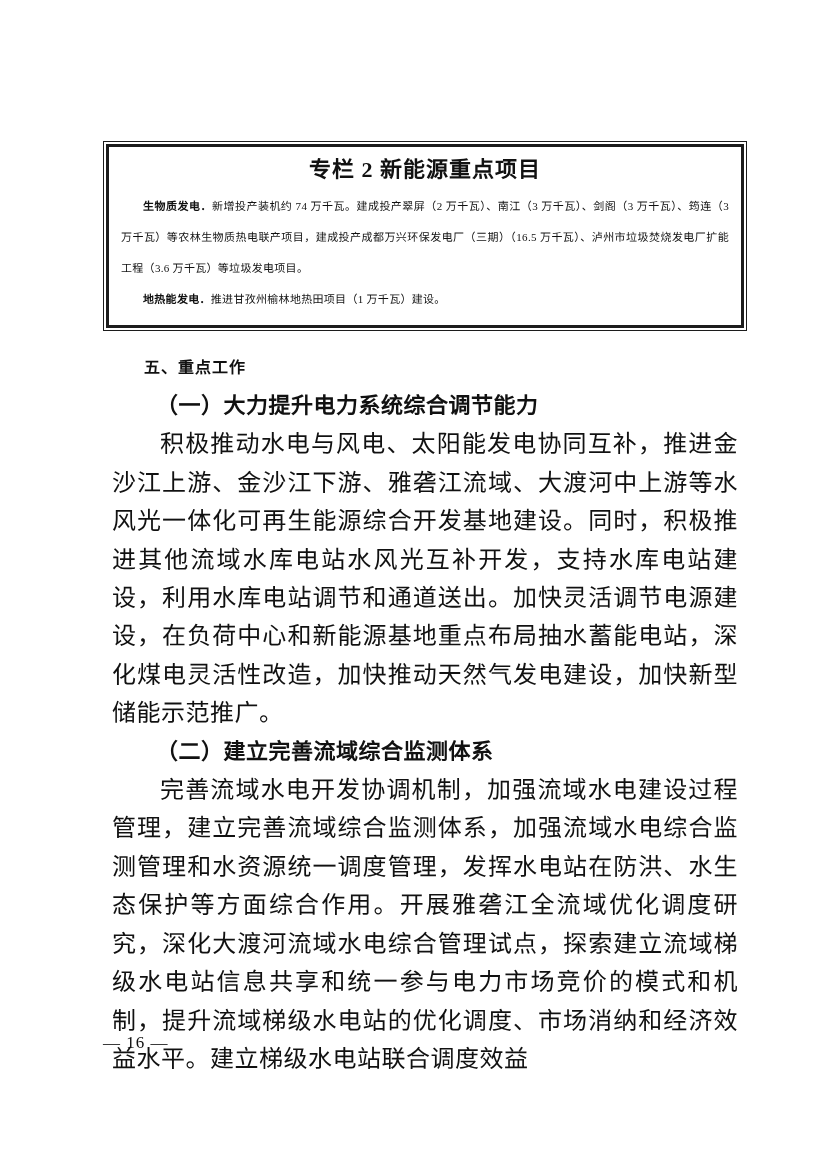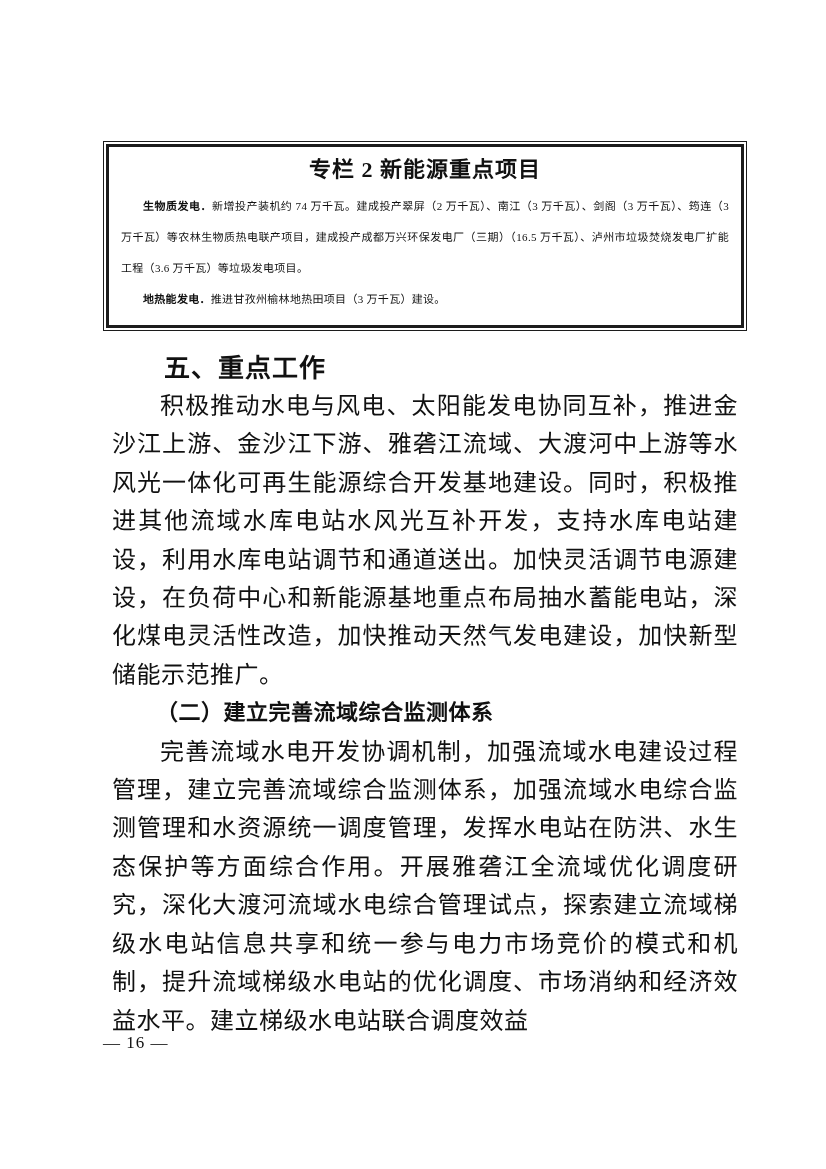--- a/index.html
+++ b/index.html
@@ -50,21 +50,21 @@
     text-align: justify;
     text-indent: 2em;
     letter-spacing: 0.3px;
   }
   .box-para .lead {
     font-weight: bold;
   }
   
   .section-heading {
     margin: 0;
-    font-size: 26px;
+    font-size: 16px;
     font-weight: bold;
     line-height: 38px;
     text-indent: 2em;
     font-family: "Liberation Sans", "DejaVu Sans", sans-serif;
     letter-spacing: 1px;
   }
   .sub-heading {
     margin: 0;
     font-size: 22px;
     font-weight: bold;
@@ -91,26 +91,27 @@
 </style>
 </head>
 <body>
 
 <div class="page">
 
   <div class="feature-box">
     <div class="feature-box-inner">
       <h2 class="box-title">专栏 2  新能源重点项目</h2>
       <p class="box-para"><b class="lead">生物质发电．</b><span>新增投产装机约 74 万千瓦。建成投产翠屏（2 万千瓦）、南江（3 万千瓦）、剑阁（3 万千瓦）、筠连（3 万千瓦）等农林生物质热电联产项目，建成投产成都万兴环保发电厂（三期）（16.5 万千瓦）、泸州市垃圾焚烧发电厂扩能工程（3.6 万千瓦）等垃圾发电项目。</span></p>
-      <p class="box-para"><b class="lead">地热能发电．</b><span>推进甘孜州榆林地热田项目（3 万千瓦）建设。</span></p>
+      <p class="box-para"><b class="lead">地热能发电．</b><span>推进甘孜州榆林地热田项目（1 万千瓦）建设。</span></p>
     </div>
   </div>
 
   <h1 class="section-heading">五、重点工作</h1>
 
+  <h3 class="sub-heading">（一）大力提升电力系统综合调节能力</h3>
 
   <p class="body-para">积极推动水电与风电、太阳能发电协同互补，推进金沙江上游、金沙江下游、雅砻江流域、大渡河中上游等水风光一体化可再生能源综合开发基地建设。同时，积极推进其他流域水库电站水风光互补开发，支持水库电站建设，利用水库电站调节和通道送出。加快灵活调节电源建设，在负荷中心和新能源基地重点布局抽水蓄能电站，深化煤电灵活性改造，加快推动天然气发电建设，加快新型储能示范推广。</p>
 
   <h3 class="sub-heading">（二）建立完善流域综合监测体系</h3>
 
   <p class="body-para">完善流域水电开发协调机制，加强流域水电建设过程管理，建立完善流域综合监测体系，加强流域水电综合监测管理和水资源统一调度管理，发挥水电站在防洪、水生态保护等方面综合作用。开展雅砻江全流域优化调度研究，深化大渡河流域水电综合管理试点，探索建立流域梯级水电站信息共享和统一参与电力市场竞价的模式和机制，提升流域梯级水电站的优化调度、市场消纳和经济效益水平。建立梯级水电站联合调度效益</p>
 
   <div class="page-number">— 16 —</div>
 
 </div>

